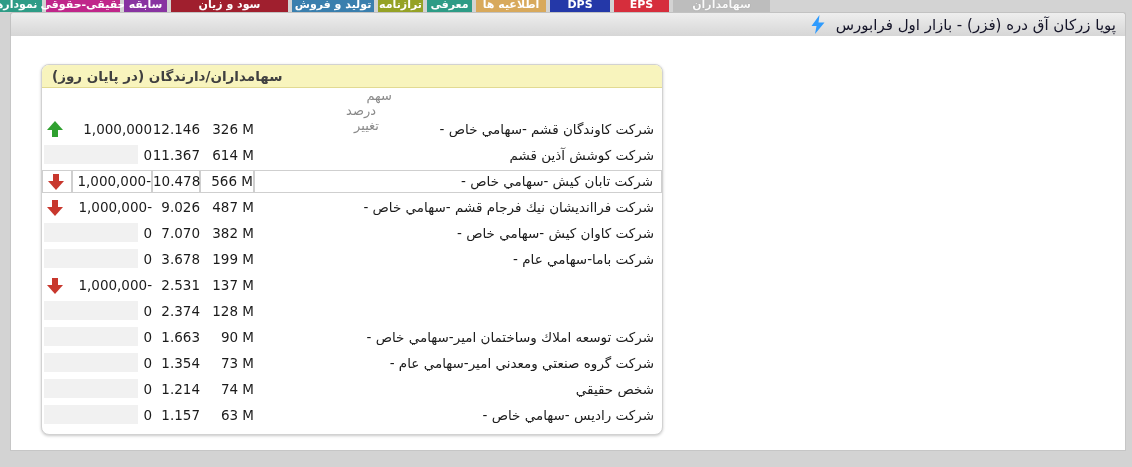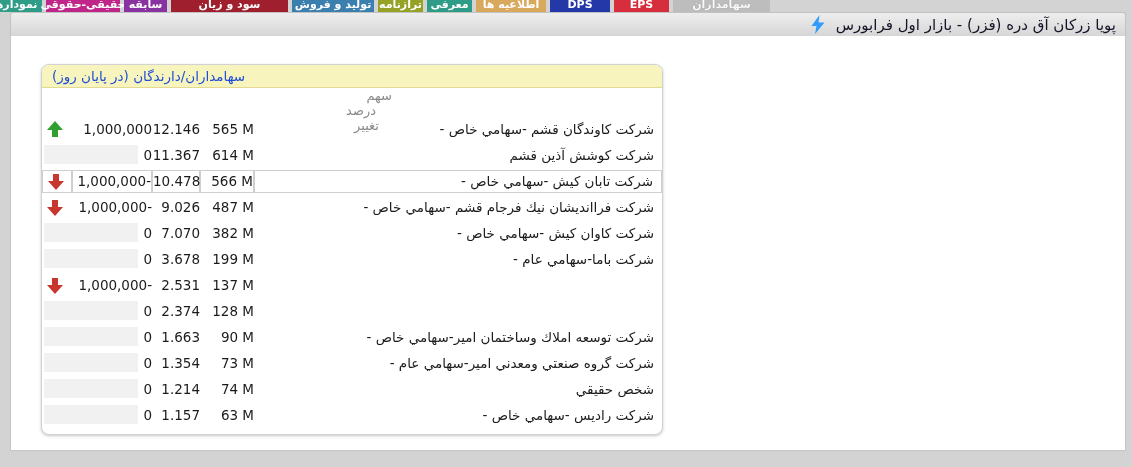--- a/index.html
+++ b/index.html
@@ -41,21 +41,21 @@
   
   .panel{
     position:absolute;left:30px;top:28px;width:620px;
     background:#fff;border:1px solid #d2d2d2;border-radius:8px;
     box-shadow:0 1px 3px rgba(0,0,0,.22);
     overflow:hidden;padding-bottom:6px;
   }
   .panel-header{
     height:22px;background:#f8f4bd;border-bottom:1px solid #e2da92;
     display:flex;align-items:center;justify-content:flex-end;
-    padding:0 10px;font-weight:normal;font-size:13.5px;color:#1d4ed8;direction:rtl;
+    padding:0 10px;font-weight:bold;font-size:13.5px;color:#404040;direction:rtl;
   }
   .cols-row{height:28px;display:flex;align-items:center;color:#8a8a8a;font-size:13px;flex-direction:column;}
   .cell{box-sizing:border-box;white-space:nowrap;}
   .c-arrow{width:30px;position:relative;display:flex;align-items:center;height:100%;}
   .c-change{width:80px;text-align:right;direction:ltr;position:relative;}
   .c-pct{width:48px;text-align:right;direction:ltr;}
   .c-shares{width:54px;text-align:right;direction:ltr;}
   .c-name{flex:1;text-align:right;direction:rtl;padding:0 8px;overflow:hidden;}
   .rows .row{height:26px;display:flex;align-items:center;font-size:13.5px;color:#1b1b1b;cursor:default;}
   
@@ -118,21 +118,21 @@
       <div class="cell c-shares">تغيير</div>
       <div class="cell c-name">سهامدار/دارنده</div>
     </div>
     <div class="rows">
         <div class="row">
           <div class="cell c-arrow">
             <span class="arr arr-up"></span>
           </div>
           <div class="cell c-change">1,000,000</div>
           <div class="cell c-pct">12.146</div>
-          <div class="cell c-shares">565 M</div>
+          <div class="cell c-shares">326 M</div>
           <div class="cell c-name">شركت كاوندگان قشم -سهامي خاص -</div>
         </div>
         <div class="row zero">
           <div class="cell c-arrow"></div>
           <div class="cell c-change">0</div>
           <div class="cell c-pct">11.367</div>
           <div class="cell c-shares">614 M</div>
           <div class="cell c-name">شركت كوشش آذين قشم </div>
         </div>
         <div class="row boxed">

